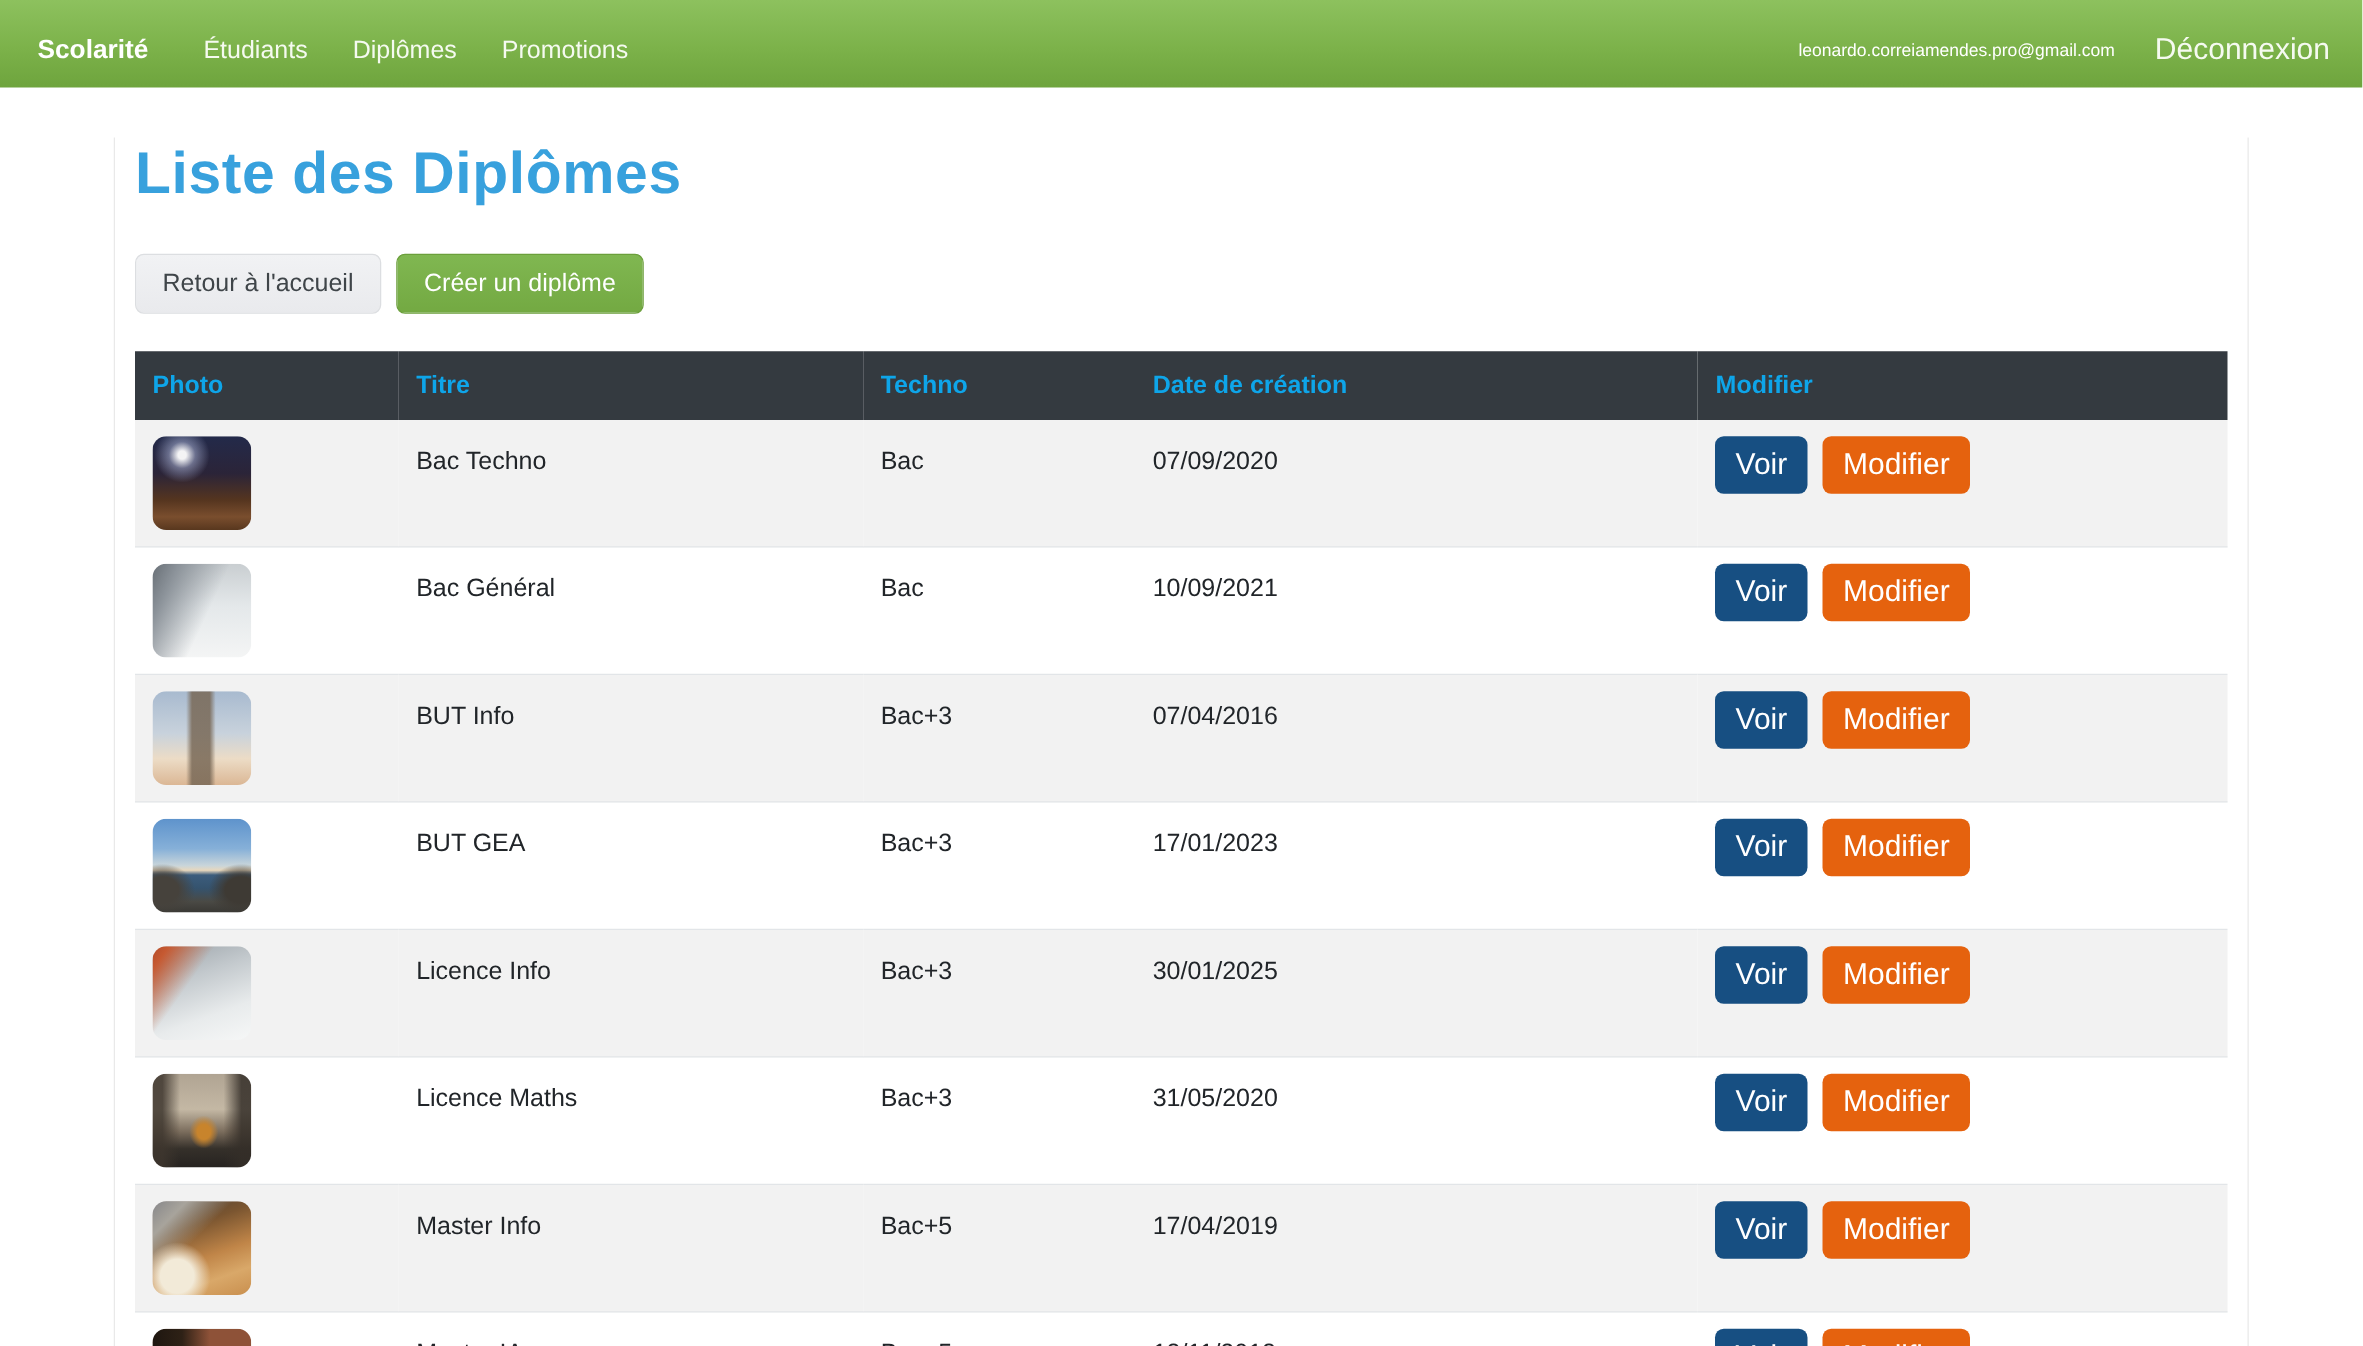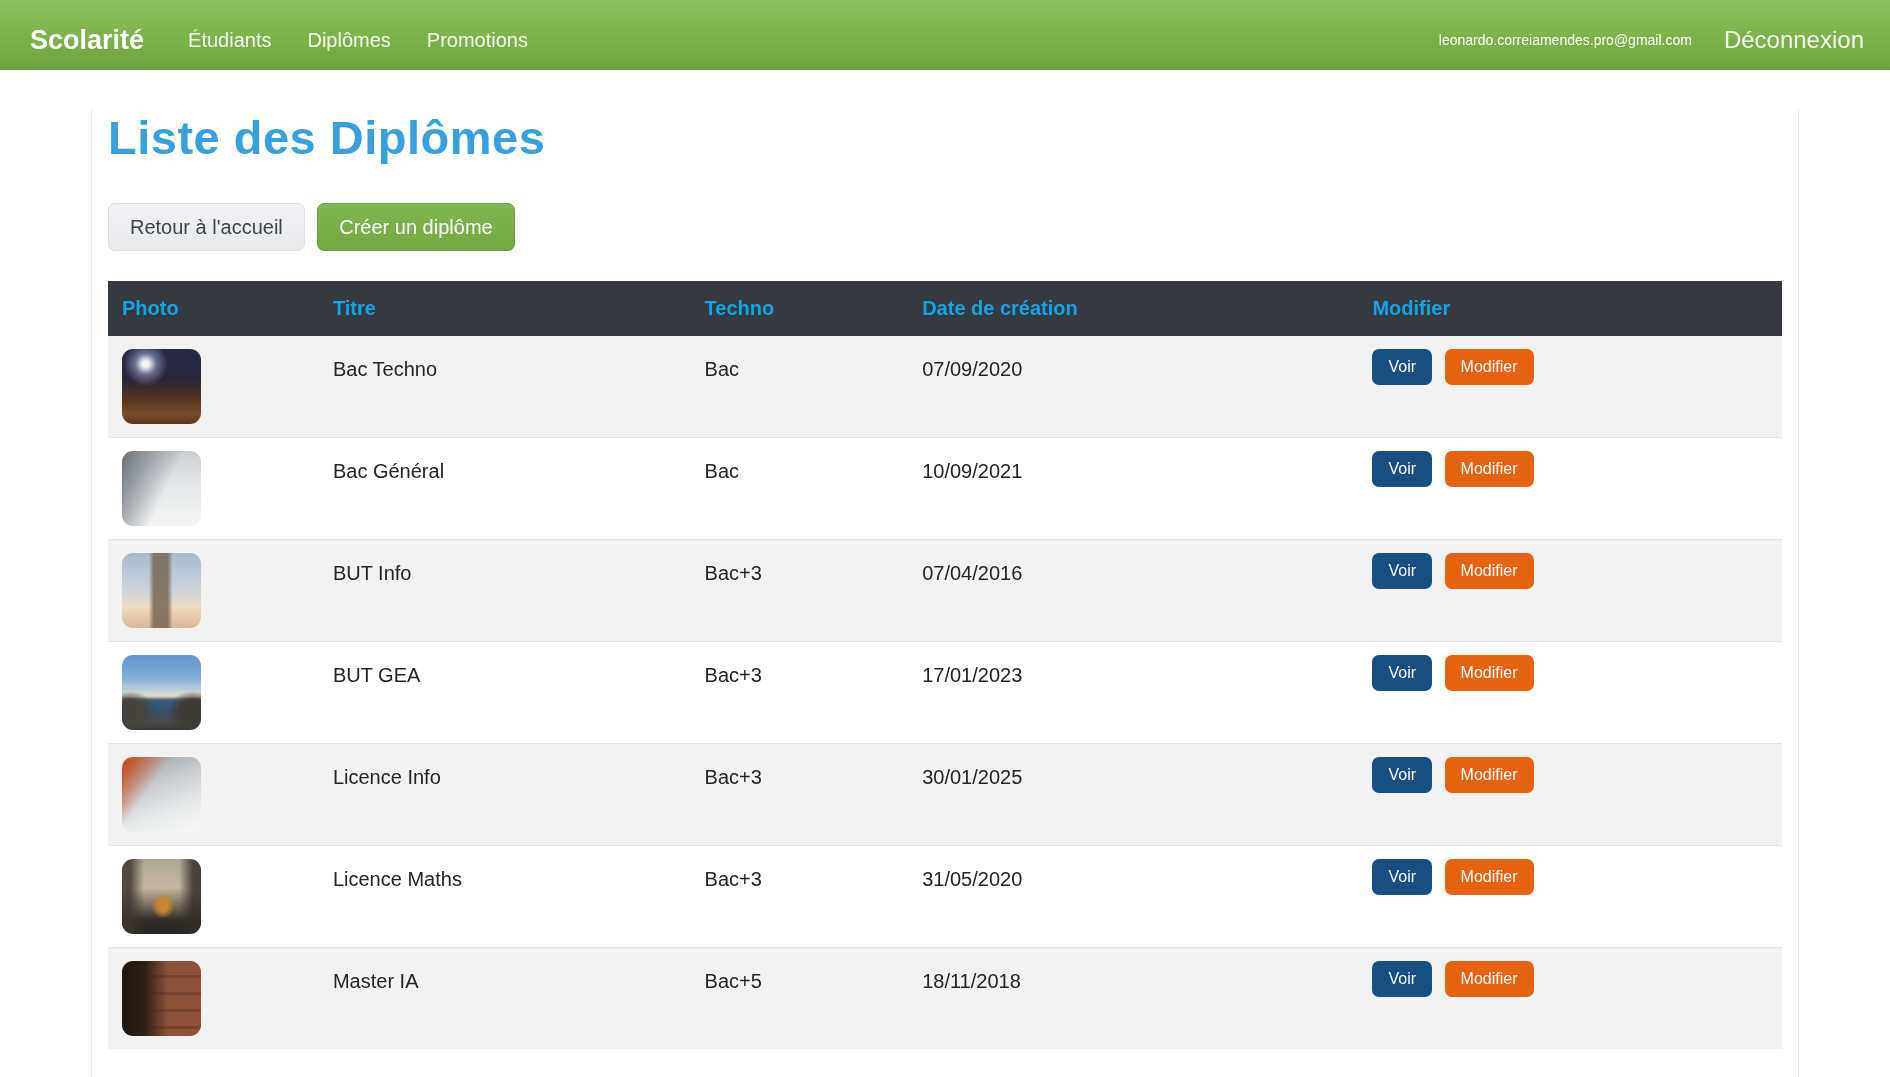--- a/index.html
+++ b/index.html
@@ -10,21 +10,21 @@
   
   .navbar {
     height: 70px;
     background: linear-gradient(180deg, #8dc15e 0%, #7cb24a 55%, #6ea43d 100%);
     display: flex;
     align-items: center;
     padding: 10px 26px 0 30px;
   }
   .navbar .brand {
     color: #ffffff;
-    font-size: 27px;
+    font-size: 21px;
     font-weight: 700;
     text-decoration: none;
     margin-right: 44px;
     cursor: pointer;
   }
   .navbar .nav-link {
     color: #f5faf0;
     font-size: 20px;
     text-decoration: none;
     margin-right: 36px;
@@ -123,21 +123,21 @@
   .photo {
     width: 79px;
     height: 75px;
     border-radius: 11px;
   }
 
   .btn-action {
     display: inline-block;
     border: none;
     font-family: "Liberation Sans", sans-serif;
-    font-size: 16px;
+    font-size: 24px;
     color: #ffffff;
     padding: 9px 16px;
     border-radius: 7px;
     cursor: pointer;
   }
   .btn-voir { background: #174f82; margin-right: 7px; }
   .btn-modifier { background: #e5620e; }
 
   
   .ph-desert-night {
@@ -294,20 +294,32 @@
     </td>
     <td class="td-titre">Licence Maths</td>
     <td class="td-niveau">Bac+3</td>
     <td class="td-date">31/05/2020</td>
     <td class="td-actions">
       <button class="btn-action btn-voir">Voir</button>
       <button class="btn-action btn-modifier">Modifier</button>
     </td>
   </tr>
 
+  <tr>
+    <td class="td-photo">
+      <div class="photo ph-hands-laptop"></div>
+    </td>
+    <td class="td-titre">Master Info</td>
+    <td class="td-niveau">Bac+5</td>
+    <td class="td-date">17/04/2019</td>
+    <td class="td-actions">
+      <button class="btn-action btn-voir">Voir</button>
+      <button class="btn-action btn-modifier">Modifier</button>
+    </td>
+  </tr>
 
   <tr>
     <td class="td-photo">
       <div class="photo ph-brick-wall"></div>
     </td>
     <td class="td-titre">Master IA</td>
     <td class="td-niveau">Bac+5</td>
     <td class="td-date">18/11/2018</td>
     <td class="td-actions">
       <button class="btn-action btn-voir">Voir</button>

